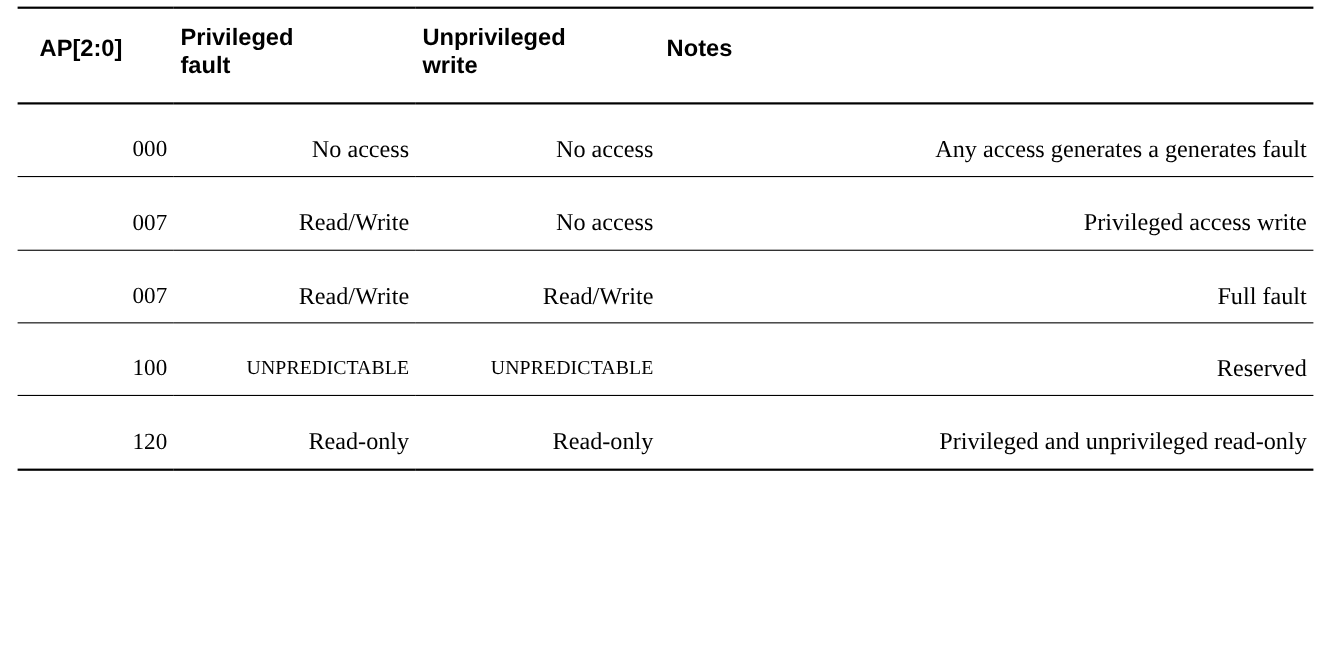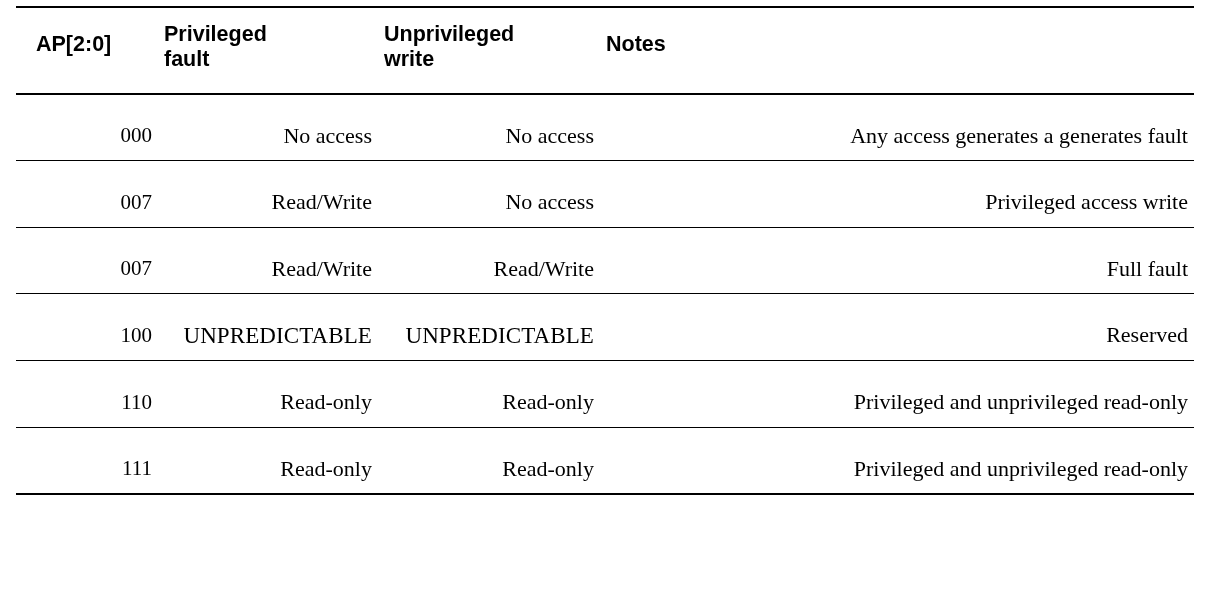--- a/index.html
+++ b/index.html
@@ -57,21 +57,21 @@
     white-space: nowrap;
   }
   tbody td.c0-cell {
     padding-left: 20px;
     font-size: 21px;
   }
   tbody tr:last-child td {
     border-bottom: 2.2px solid #000;
   }
   .small-caps-word {
-    font-size: 23px;
+    font-size: 18px;
     letter-spacing: 0.1px;
   }
 </style>
 </head>
 <body>
 
 <div class="page">
   <table class="ap-table">
     <colgroup>
       <col class="c0">
@@ -108,26 +108,20 @@
         <td>Read/Write</td>
         <td>Full fault</td>
       </tr>
       <tr>
         <td class="c0-cell">100</td>
         <td class="small-caps-word">UNPREDICTABLE</td>
         <td class="small-caps-word">UNPREDICTABLE</td>
         <td>Reserved</td>
       </tr>
       <tr>
-        <td class="c0-cell">110</td>
-        <td>Read-only</td>
-        <td>Read-only</td>
-        <td>Privileged and unprivileged read-only</td>
-      </tr>
-      <tr>
-        <td class="c0-cell">111</td>
+        <td class="c0-cell">120</td>
         <td>Read-only</td>
         <td>Read-only</td>
         <td>Privileged and unprivileged read-only</td>
       </tr>
     </tbody>
   </table>
 </div>
 
 </body></html>

